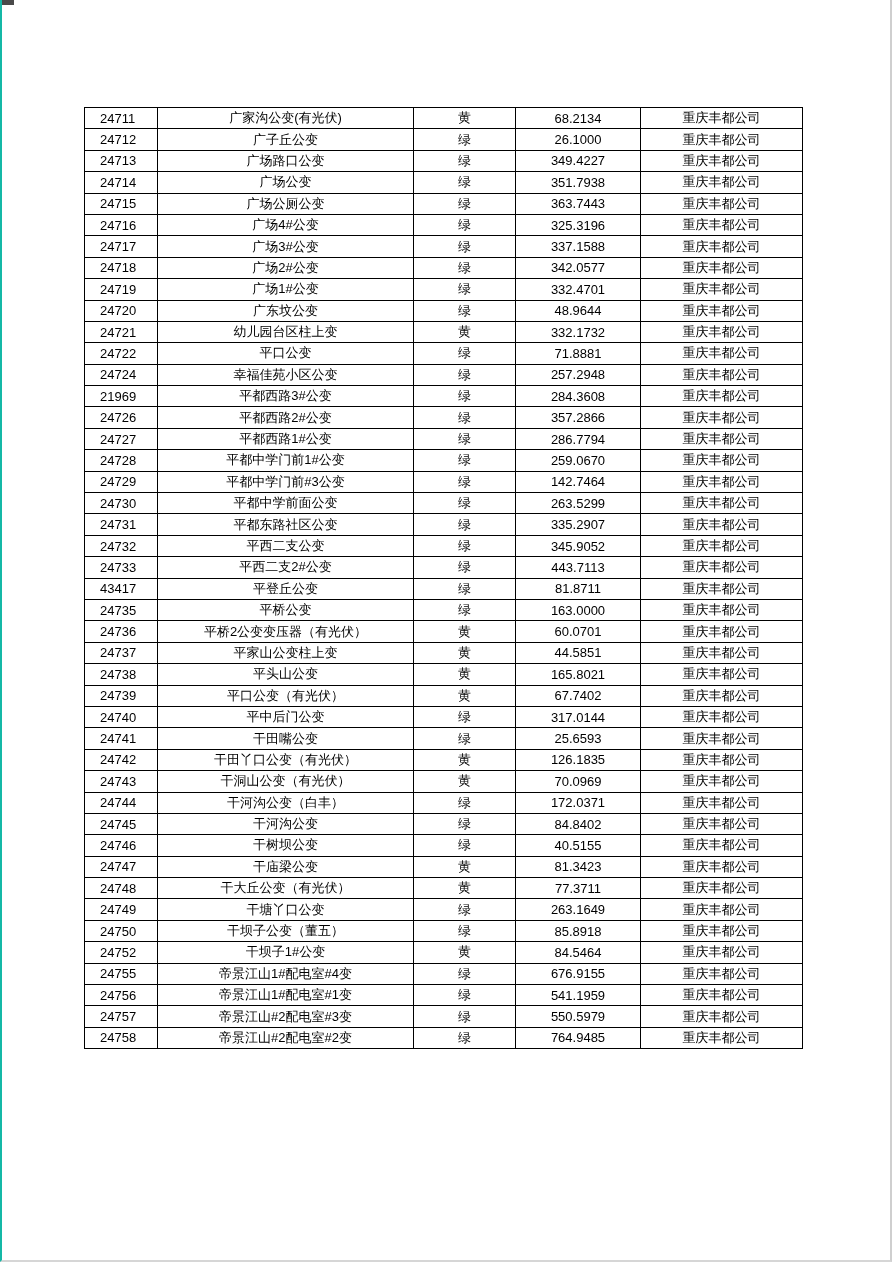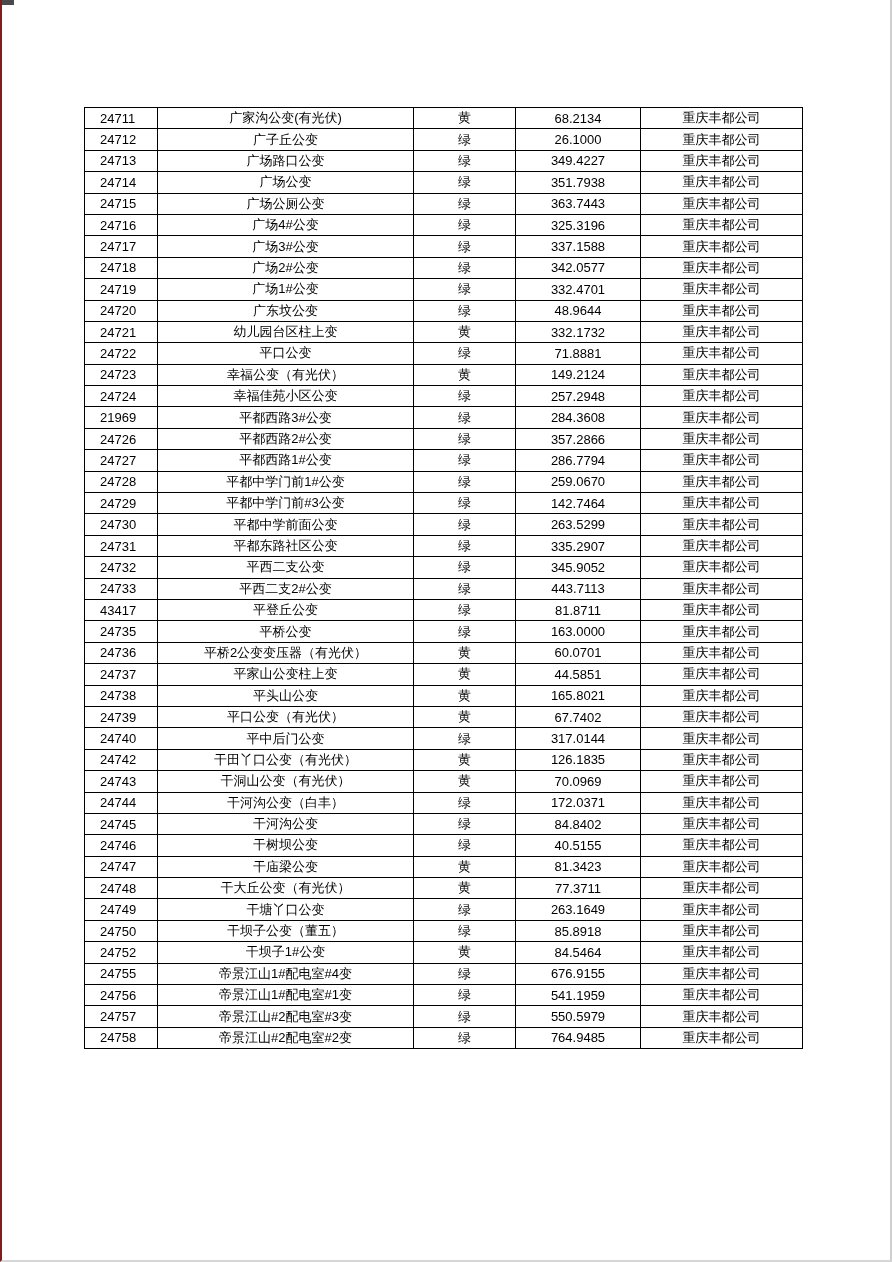--- a/index.html
+++ b/index.html
@@ -4,21 +4,21 @@
 <style>
   html,body{margin:0;padding:0;background:#ffffff;}
   .page{
     position:relative;
     width:892px;height:1262px;
     background:#ffffff;
     font-family:"Liberation Sans","DejaVu Sans",sans-serif;
     color:#000;
     overflow:hidden;
     box-sizing:border-box;
-    border-left:2px solid #7f1d1d;
+    border-left:2px solid #14b8a6;
     border-right:2px solid #cfcfcf;
     border-bottom:2px solid #d6d6d6;
   }
   .corner-mark{
     position:absolute;top:0;left:0;width:12px;height:5px;background:#4a4a4a;
   }
   .data-table{
     position:absolute;
     left:82px;top:107px;
     width:718px;
@@ -150,27 +150,20 @@
         </tr>
 
         <tr>
           <td class="cell-id">24722</td>
           <td class="cell-name">平口公变</td>
           <td class="cell-status">绿</td>
           <td class="cell-value">71.8881</td>
           <td class="cell-company">重庆丰都公司</td>
         </tr>
 
-        <tr>
-          <td class="cell-id">24723</td>
-          <td class="cell-name">幸福公变（有光伏）</td>
-          <td class="cell-status">黄</td>
-          <td class="cell-value">149.2124</td>
-          <td class="cell-company">重庆丰都公司</td>
-        </tr>
 
         <tr>
           <td class="cell-id">24724</td>
           <td class="cell-name">幸福佳苑小区公变</td>
           <td class="cell-status">绿</td>
           <td class="cell-value">257.2948</td>
           <td class="cell-company">重庆丰都公司</td>
         </tr>
 
         <tr>
@@ -294,20 +287,27 @@
         </tr>
 
         <tr>
           <td class="cell-id">24740</td>
           <td class="cell-name">平中后门公变</td>
           <td class="cell-status">绿</td>
           <td class="cell-value">317.0144</td>
           <td class="cell-company">重庆丰都公司</td>
         </tr>
 
+        <tr>
+          <td class="cell-id">24741</td>
+          <td class="cell-name">干田嘴公变</td>
+          <td class="cell-status">绿</td>
+          <td class="cell-value">25.6593</td>
+          <td class="cell-company">重庆丰都公司</td>
+        </tr>
 
         <tr>
           <td class="cell-id">24742</td>
           <td class="cell-name">干田丫口公变（有光伏）</td>
           <td class="cell-status">黄</td>
           <td class="cell-value">126.1835</td>
           <td class="cell-company">重庆丰都公司</td>
         </tr>
 
         <tr>

